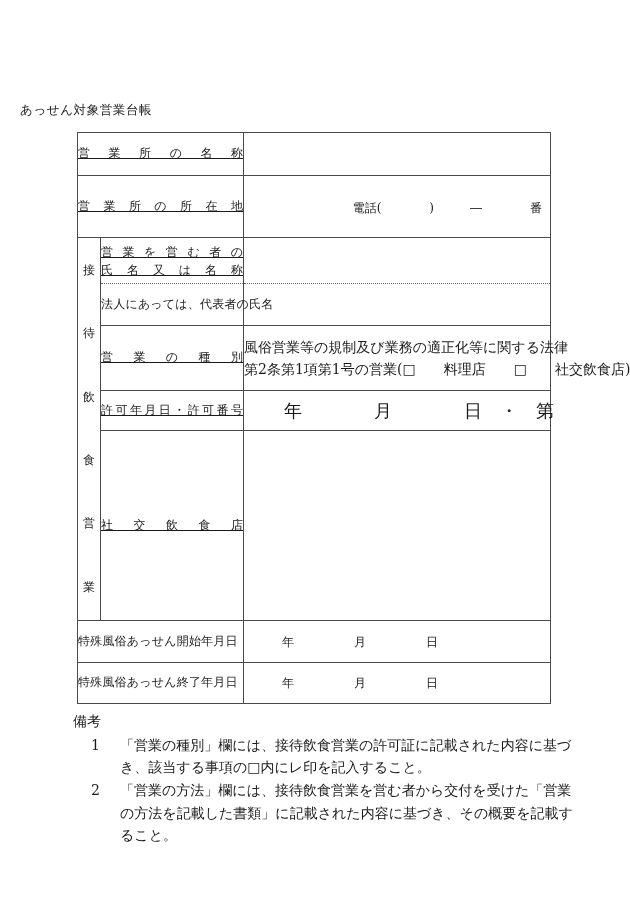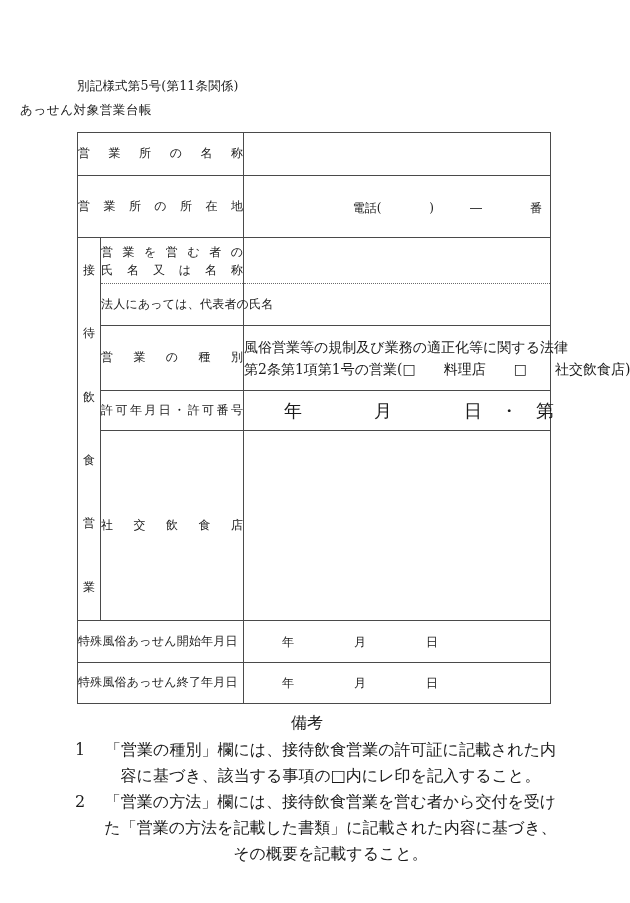--- a/index.html
+++ b/index.html
@@ -84,20 +84,21 @@
     width: 143px;
     padding: 5px 7px;
     font-size: 12px;
     line-height: 1.45;
   }
   .lbl-spread {
     display: block;
     text-align: justify;
     text-align-last: justify;
     white-space: nowrap;
+    text-decoration: underline;
   }
   .lbl-plain {
     display: block;
     white-space: nowrap;
     letter-spacing: 0.2px;
   }
   .lbl-2line .lbl-spread { line-height: 1.5; }
 
   
   .val {
@@ -145,26 +146,25 @@
   .date-line {
     display: block;
     white-space: pre;
     padding-left: 38px;
     font-size: 12px;
   }
 
   
   .remarks {
     position: absolute;
-    left: 57px;
+    left: 73px;
     top: 710px;
     width: 500px;
-    font-size: 16px;
+    font-size: 14px;
     line-height: 1.62;
-    text-align: center;
   }
   .remarks-title {
     display: block;
     margin-bottom: 1px;
   }
   .remark-item {
     display: block;
     padding-left: 18px;
     text-indent: 0;
     position: relative;
@@ -178,21 +178,20 @@
     display: block;
     padding-left: 29px;
   }
   .remark-item + .remark-item { margin-top: 0; }
 </style>
 </head>
 <body>
 
 <div class="page">
 
-  <div class="form-no">別記様式第5号(第11条関係)</div>
   <div class="doc-title">あっせん対象営業台帳</div>
 
   <table class="form-table">
     <colgroup>
       <col style="width:23px">
       <col style="width:143px">
       <col>
     </colgroup>
     <tbody>
 

